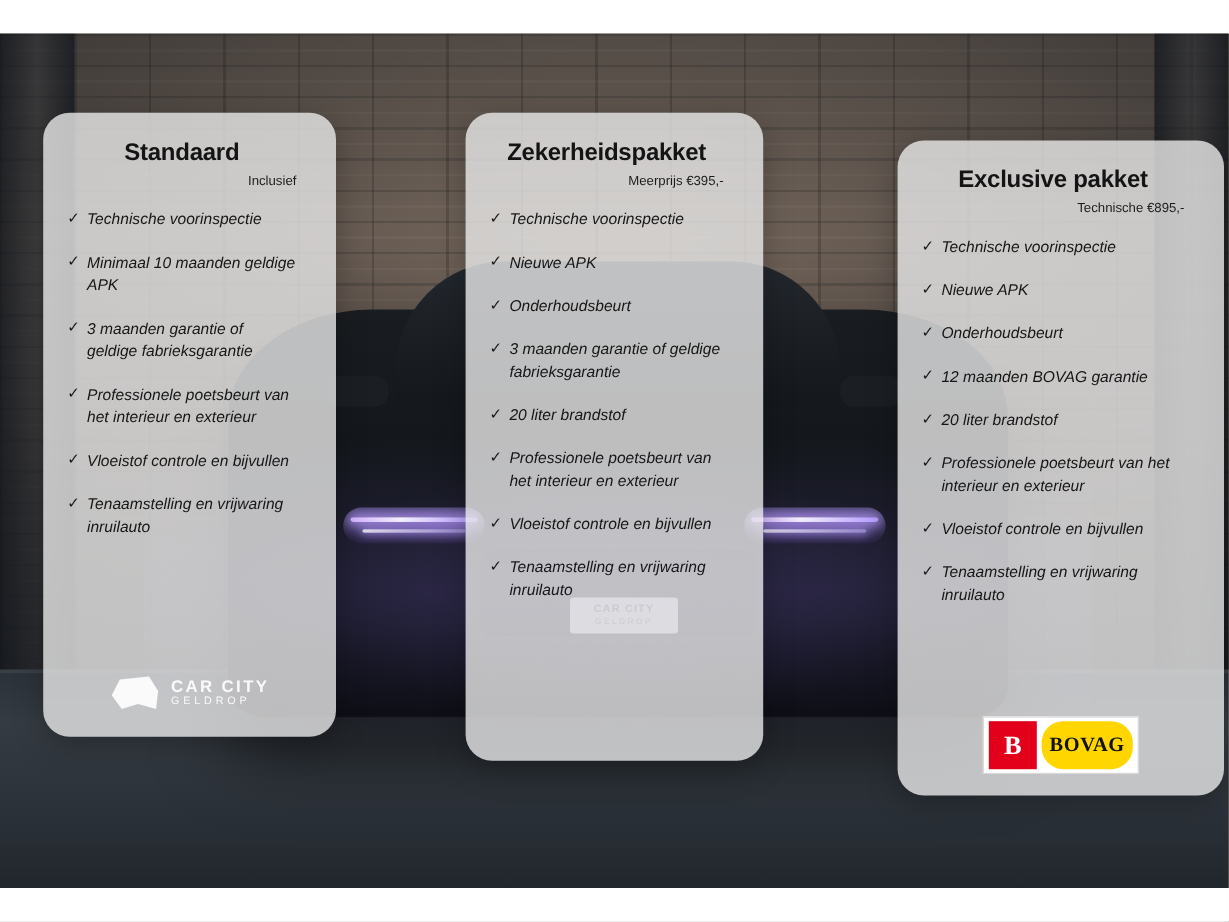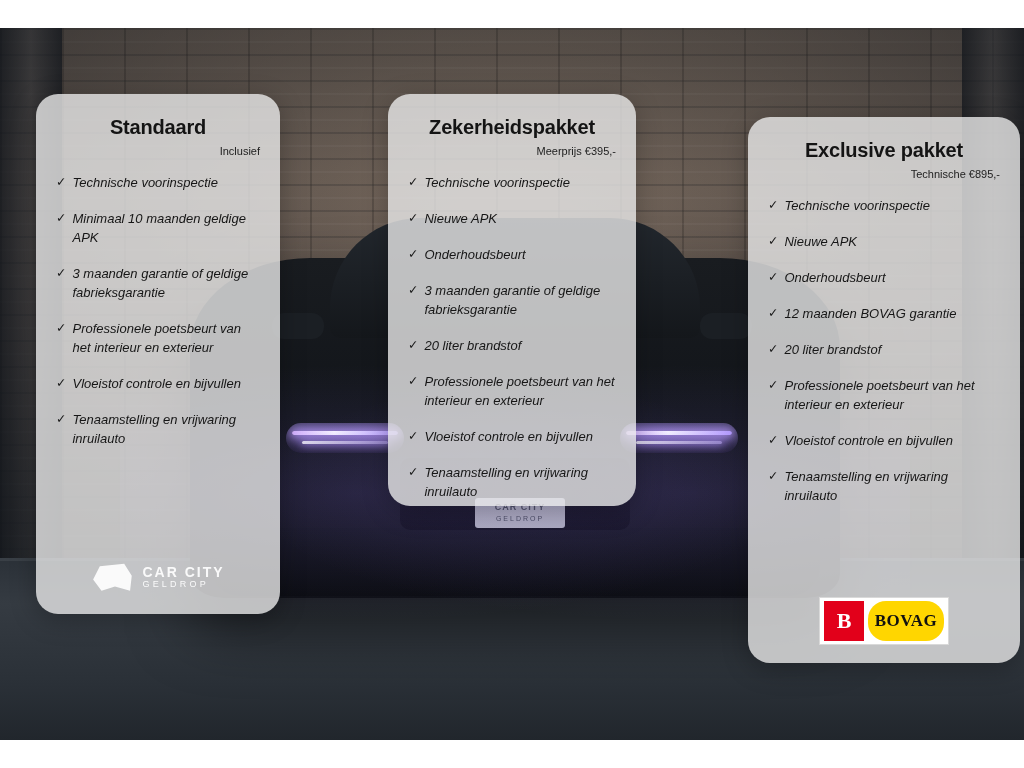--- a/index.html
+++ b/index.html
@@ -134,25 +134,25 @@
                 radial-gradient(ellipse at 72% 45%, rgba(150,120,255,0.16), rgba(0,0,0,0) 55%);
     pointer-events:none;
   }
 
   
   .panel {
     position: absolute;
     border-radius: 22px;
     background: rgba(232,232,232,0.80);
     box-shadow: 0 6px 26px rgba(0,0,0,0.25);
-    padding: 22px 20px 16px 20px;
+    padding: 22px 33px 16px 20px;
     color: #1b1b1b;
   }
   #panel-0 { left: 36px;  top: 94px;  width: 244px; height: 520px; }
-  #panel-1 { left: 388px; top: 94px;  width: 248px; height: 412px; }
+  #panel-1 { left: 388px; top: 94px;  width: 248px; height: 540px; }
   #panel-2 { left: 748px; top: 94px;  width: 272px; height: 546px; margin-top: 23px; }
 
   .panel-title {
     text-align: center;
     font-size: 20px;
     font-weight: bold;
     letter-spacing: -0.2px;
     color: #141414;
     margin-bottom: 6px;
   }

